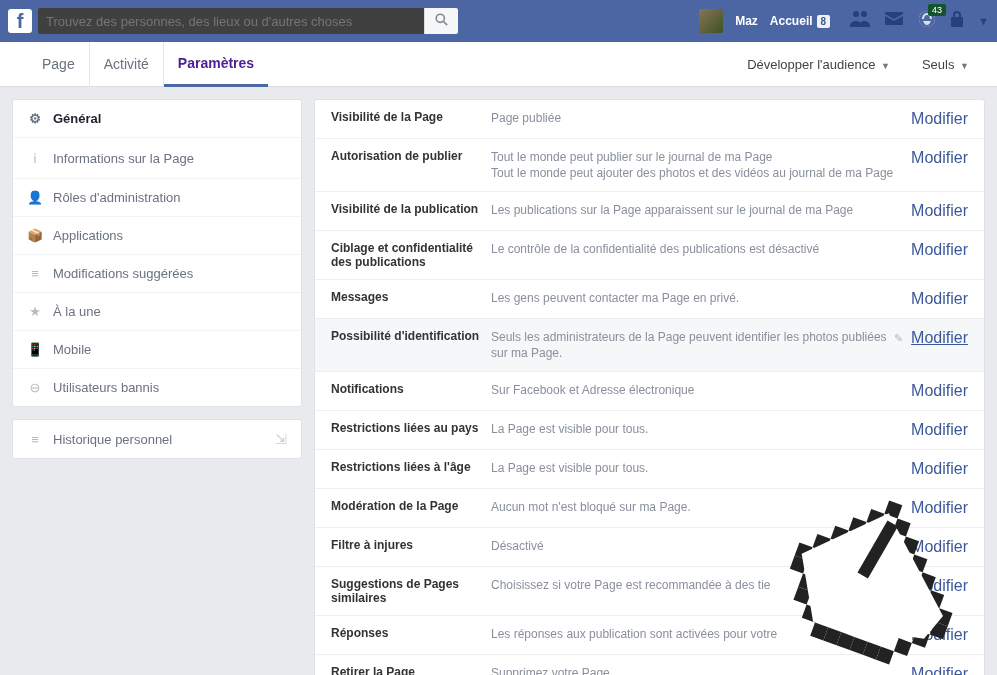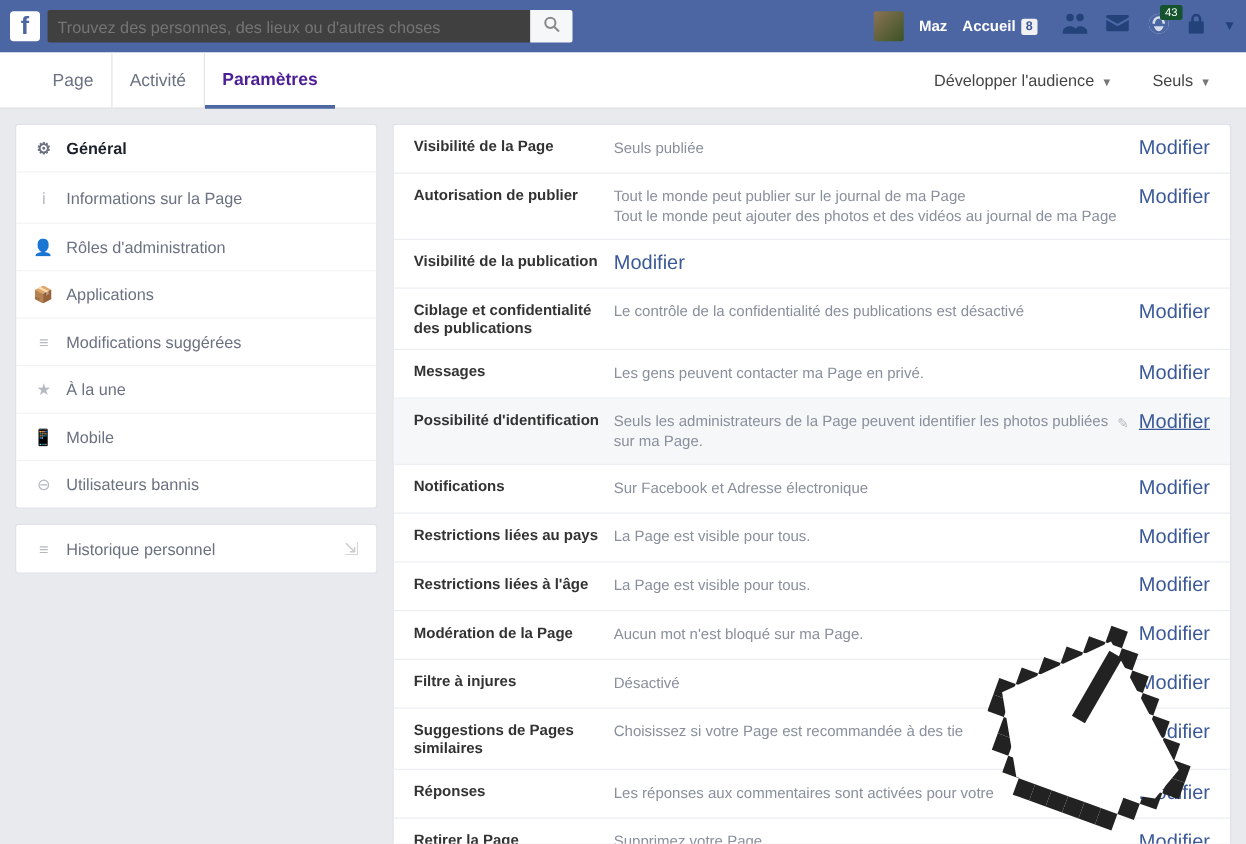--- a/index.html
+++ b/index.html
@@ -308,38 +308,41 @@
         <span class="side-icon">≡</span>
         <span>Historique personnel</span>
         <span class="expand-ico">⇲</span>
       </div>
     </div>
   </div>
   <div class="content" id="settings-content">
       <div class="row">
         <div class="row-label">Visibilité de la Page</div>
         <div class="row-value">
-          <span class="line">Seuls publiée</span>
+          <span class="line">Page publiée</span>
         </div>
         <div class="row-actions">
           <span class="edit-link">Modifier</span>
         </div>
       </div>
       <div class="row">
         <div class="row-label">Autorisation de publier</div>
         <div class="row-value">
           <span class="line">Tout le monde peut publier sur le journal de ma Page</span>
           <span class="line">Tout le monde peut ajouter des photos et des vidéos au journal de ma Page</span>
         </div>
         <div class="row-actions">
           <span class="edit-link">Modifier</span>
         </div>
       </div>
       <div class="row">
         <div class="row-label">Visibilité de la publication</div>
+        <div class="row-value">
+          <span class="line">Les publications sur la Page apparaissent sur le journal de ma Page</span>
+        </div>
         <div class="row-actions">
           <span class="edit-link">Modifier</span>
         </div>
       </div>
       <div class="row">
         <div class="row-label">Ciblage et confidentialité des publications</div>
         <div class="row-value">
           <span class="line">Le contrôle de la confidentialité des publications est désactivé</span>
         </div>
         <div class="row-actions">
@@ -415,21 +418,21 @@
         <div class="row-value">
           <span class="line">Choisissez si votre Page est recommandée à des tie</span>
         </div>
         <div class="row-actions">
           <span class="edit-link">Modifier</span>
         </div>
       </div>
       <div class="row">
         <div class="row-label">Réponses</div>
         <div class="row-value">
-          <span class="line">Les réponses aux commentaires sont activées pour votre</span>
+          <span class="line">Les réponses aux publication sont activées pour votre</span>
         </div>
         <div class="row-actions">
           <span class="edit-link">Modifier</span>
         </div>
       </div>
       <div class="row">
         <div class="row-label">Retirer la Page</div>
         <div class="row-value">
           <span class="line">Supprimez votre Page</span>
         </div>

